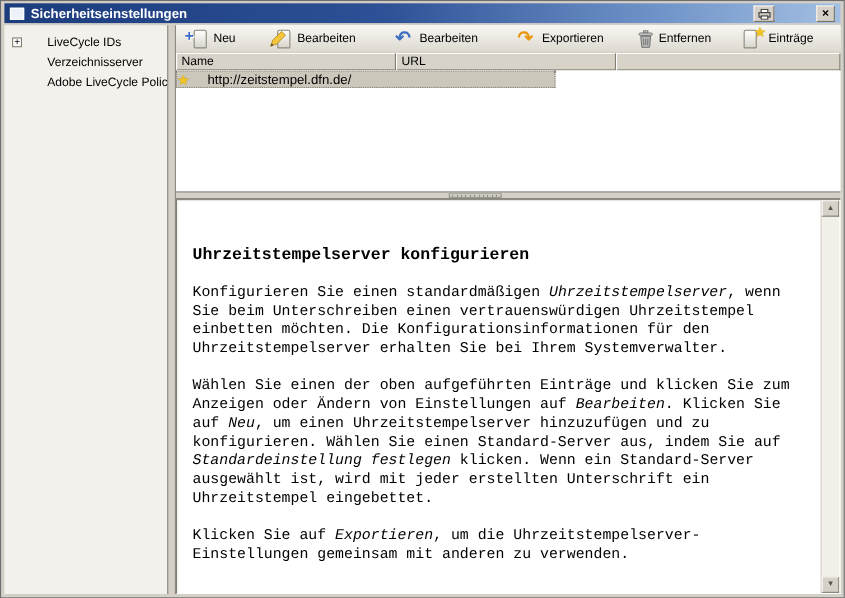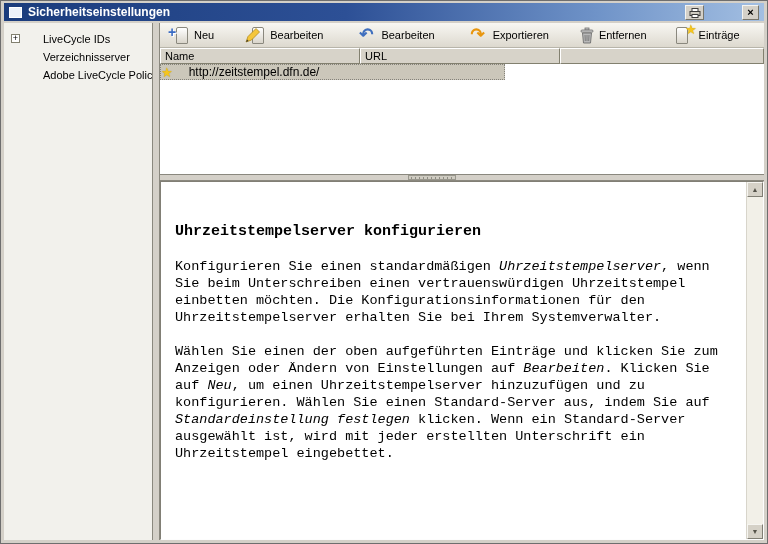--- a/index.html
+++ b/index.html
@@ -232,20 +232,21 @@
 
       <div class="hsplit">
         <div class="grip"></div>
       </div>
 
       <div class="descpanel">
         <div class="desc-content">
           <div class="desc-heading">Uhrzeitstempelserver konfigurieren</div>
           <p class="desc-para"><span>Konfigurieren Sie einen standardmäßigen </span><i>Uhrzeitstempelserver</i><span>, wenn Sie beim Unterschreiben einen vertrauenswürdigen Uhrzeitstempel einbetten möchten. Die Konfigurationsinformationen für den Uhrzeitstempelserver erhalten Sie bei Ihrem Systemverwalter.</span></p>
           <p class="desc-para"><span>Wählen Sie einen der oben aufgeführten Einträge und klicken Sie zum Anzeigen oder Ändern von Einstellungen auf </span><i>Bearbeiten</i><span>. Klicken Sie auf </span><i>Neu</i><span>, um einen Uhrzeitstempelserver hinzuzufügen und zu konfigurieren. Wählen Sie einen Standard-Server aus, indem Sie auf </span><i>Standardeinstellung festlegen</i><span> klicken. Wenn ein Standard-Server ausgewählt ist, wird mit jeder erstellten Unterschrift ein Uhrzeitstempel eingebettet.</span></p>
+          <p class="desc-para"><span>Klicken Sie auf </span><i>Exportieren</i><span>, um die Uhrzeitstempelserver-Einstellungen gemeinsam mit anderen zu verwenden.</span></p>
         </div>
         <div class="scrollbar">
           <div class="sb-btn sb-up">
             <span>▲</span>
           </div>
           <div class="sb-btn sb-down">
             <span>▼</span>
           </div>
         </div>
       </div>

